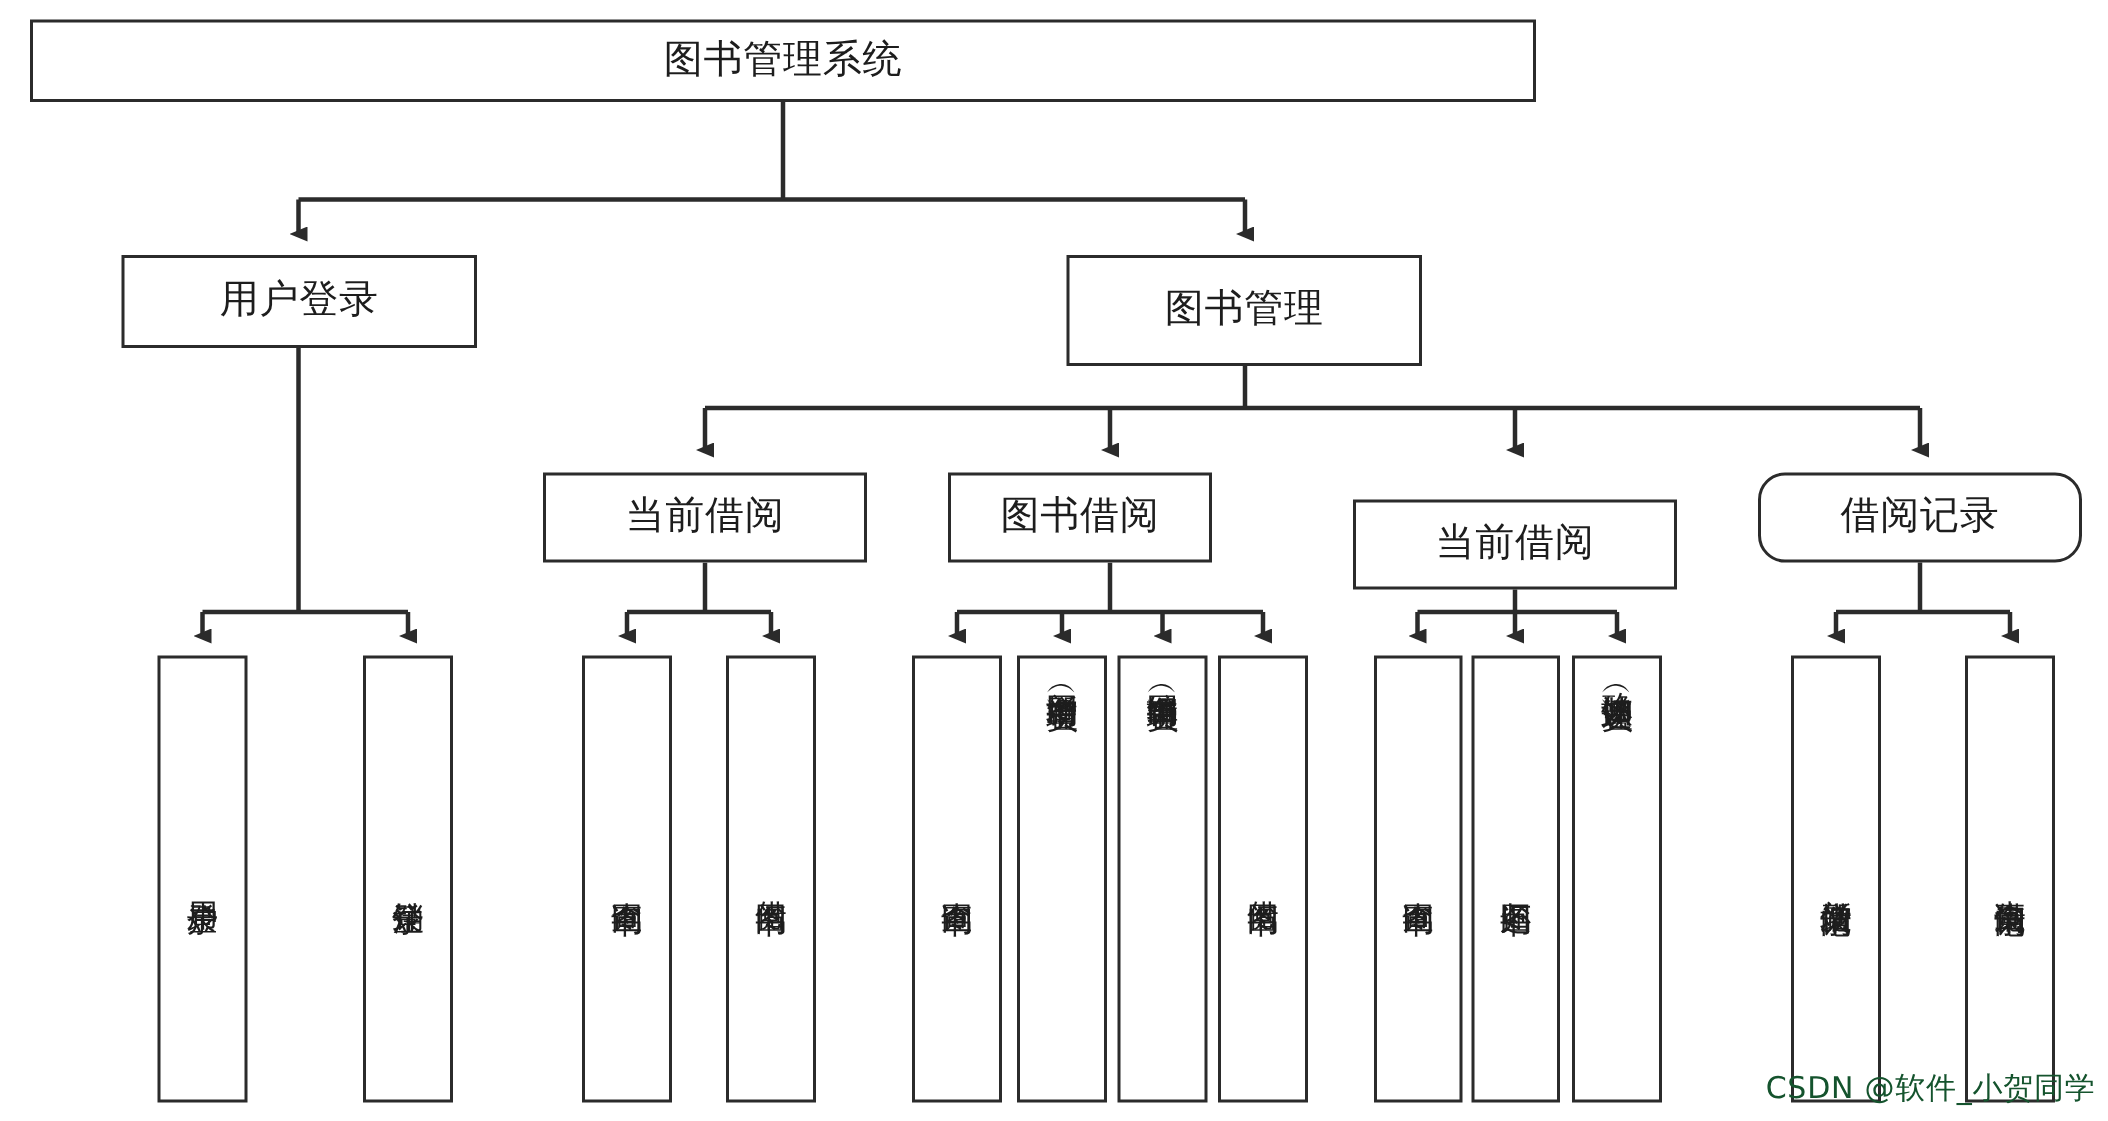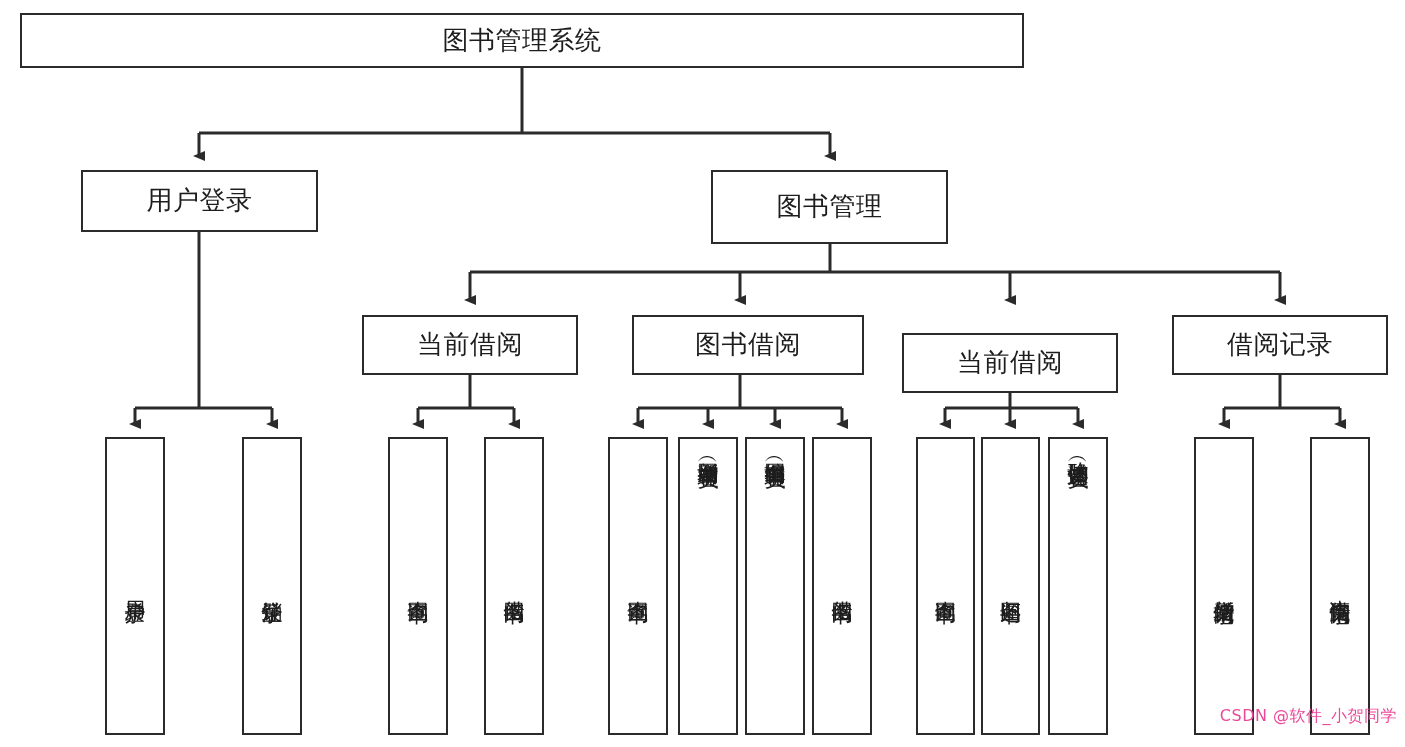--- a/index.html
+++ b/index.html
@@ -58,23 +58,23 @@
     letter-spacing: 1px;
     white-space: nowrap;
   }
   .node.vert.centered {
     align-items: center;
     padding-top: 0;
   }
   #watermark {
     position: absolute;
     right: 8px;
-    bottom: 20px;
-    font-size: 16px;
-    color: #ec4899;
+    bottom: 8px;
+    font-size: 20px;
+    color: #14532d;
     letter-spacing: 0.5px;
     white-space: nowrap;
   }
 </style>
 </head>
 <body>
 
 <div id="canvas">
 
   <svg class="edges" viewBox="0 0 1405 747">
@@ -134,27 +134,27 @@
   <div class="node horiz" style="left:81px; top:170px; width:237px; height:62px;">
     <span class="label">用户登录</span>
   </div>
   <div class="node horiz" style="left:711px; top:170px; width:237px; height:74px;">
     <span class="label">图书管理</span>
   </div>
 
   <div class="node horiz" style="left:362px; top:315px; width:216px; height:60px;">
     <span class="label">当前借阅</span>
   </div>
-  <div class="node horiz" style="left:632px; top:315px; width:232px; height:60px;">
+  <div class="node horiz" style="left:632px; top:315px; width:176px; height:60px;">
     <span class="label">图书借阅</span>
   </div>
   <div class="node horiz" style="left:902px; top:333px; width:216px; height:60px;">
     <span class="label">当前借阅</span>
   </div>
-  <div class="node horiz" style="left:1172px; top:315px; width:216px; height:60px;">
+  <div class="node horiz" style="left:1172px; top:315px; width:216px; height:60px;border-radius:18px;">
     <span class="label">借阅记录</span>
   </div>
 
   <div class="node vert centered" style="left:105px; top:437px; width:60px; height:298px;">
     <span class="label">用户登录</span>
   </div>
   <div class="node vert centered" style="left:242px; top:437px; width:60px; height:298px;">
     <span class="label">注销登录</span>
   </div>
 

